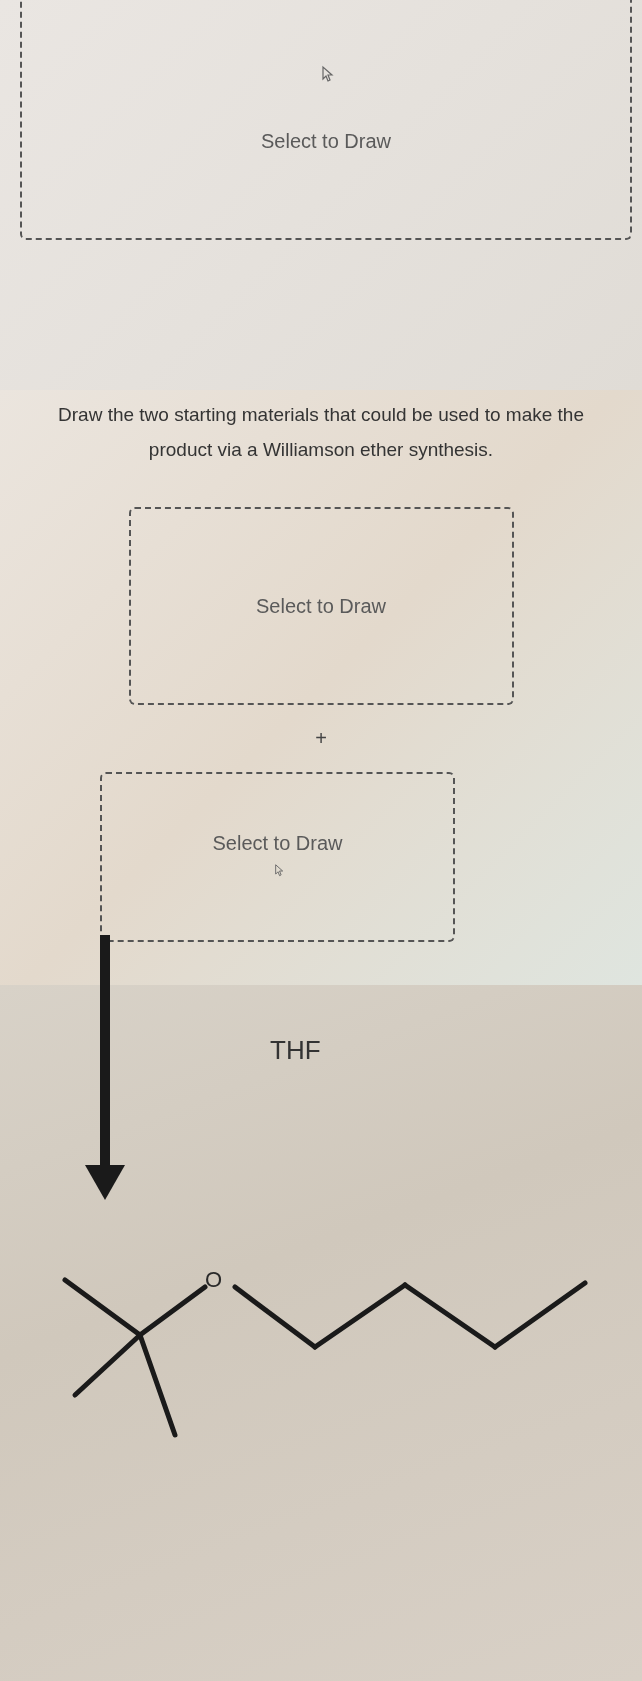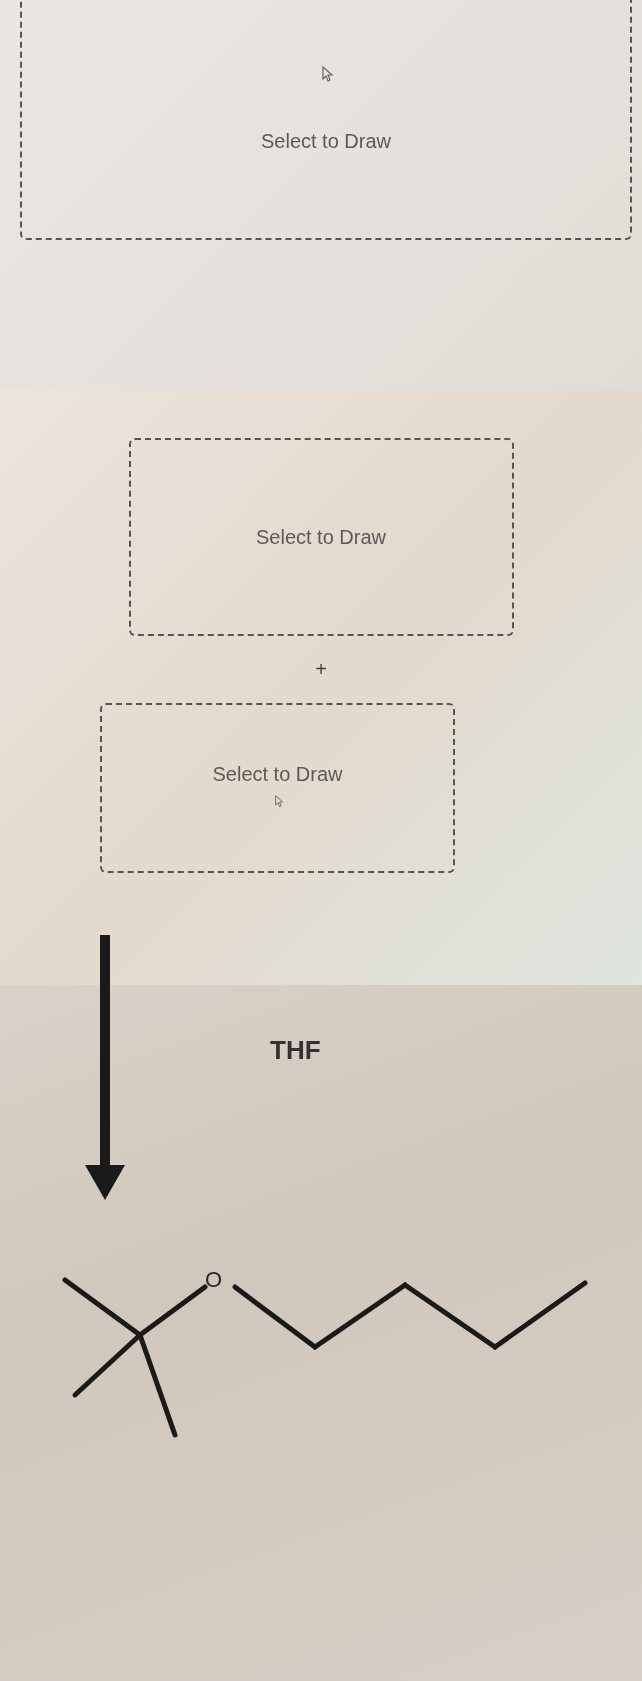--- a/index.html
+++ b/index.html
@@ -92,21 +92,21 @@
       position: absolute;
       left: 70px;
       top: -50px;
     }
     .thf-label {
       position: absolute;
       left: 270px;
       top: 50px;
       font-size: 26px;
       color: #333;
-      font-weight: 700;
+      font-weight: 400;
     }
     .molecule-svg {
       position: absolute;
       left: 30px;
       top: 240px;
     }
     .oxygen-label {
       position: absolute;
       left: 205px;
       top: 282px;
@@ -123,20 +123,22 @@
     <span class="cursor-icon">
       <svg width="18" height="20" viewBox="0 0 18 20">
           <path d="M6 2 L6 14 L9 11 L11 16 L13 15 L11 10 L15 10 Z" fill="none" stroke="#666" stroke-width="1.2"></path>
         </svg>
     </span>
     <span class="draw-label">Select to Draw</span>
   </div>
 </div>
 
 <div class="panel panel2">
+  <div class="question-text">Draw the two starting materials that could be used to make the</div>
+  <div class="question-text">product via a Williamson ether synthesis.</div>
 
   <div class="draw-container">
     <div class="draw-box draw-box-2">
       <span class="draw-label">Select to Draw</span>
     </div>
 
     <div class="plus">+</div>
 
     <div class="draw-box draw-box-3">
       <span class="draw-label">Select to Draw</span>

